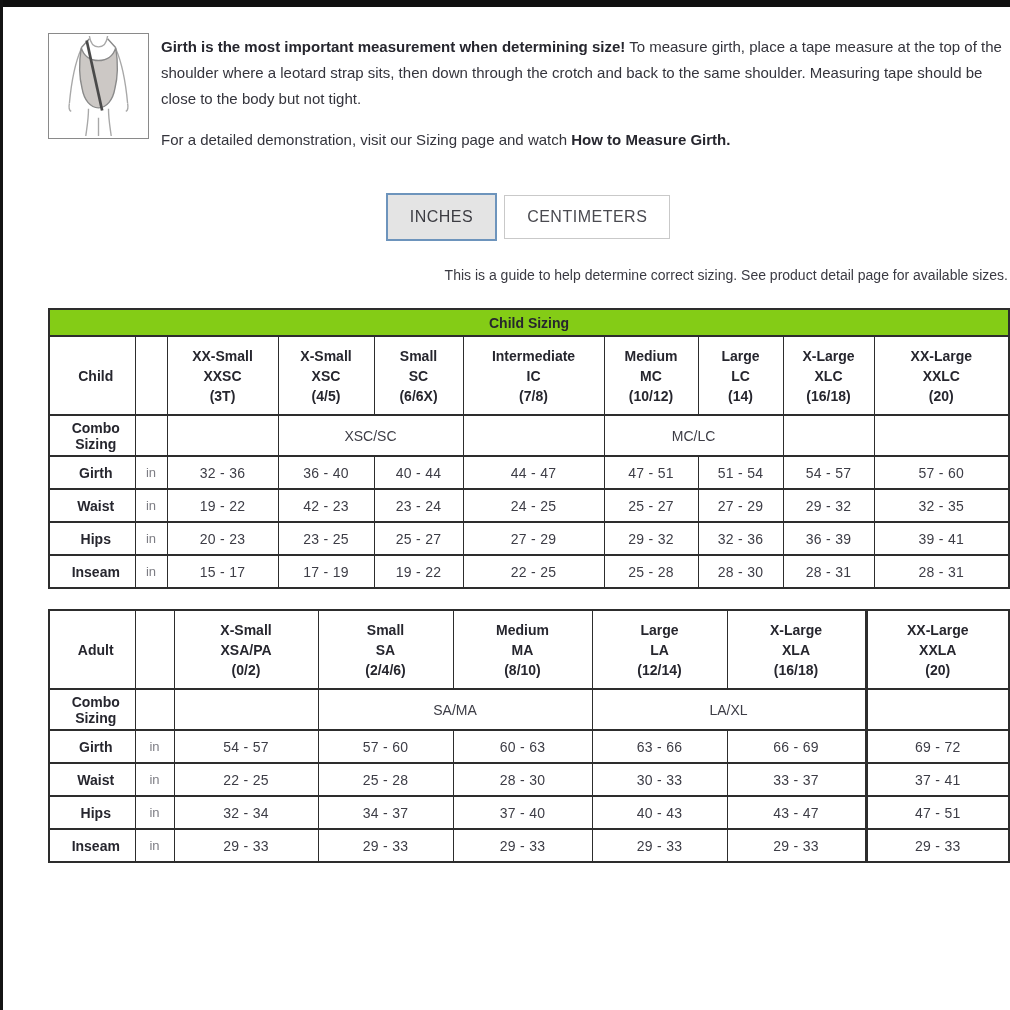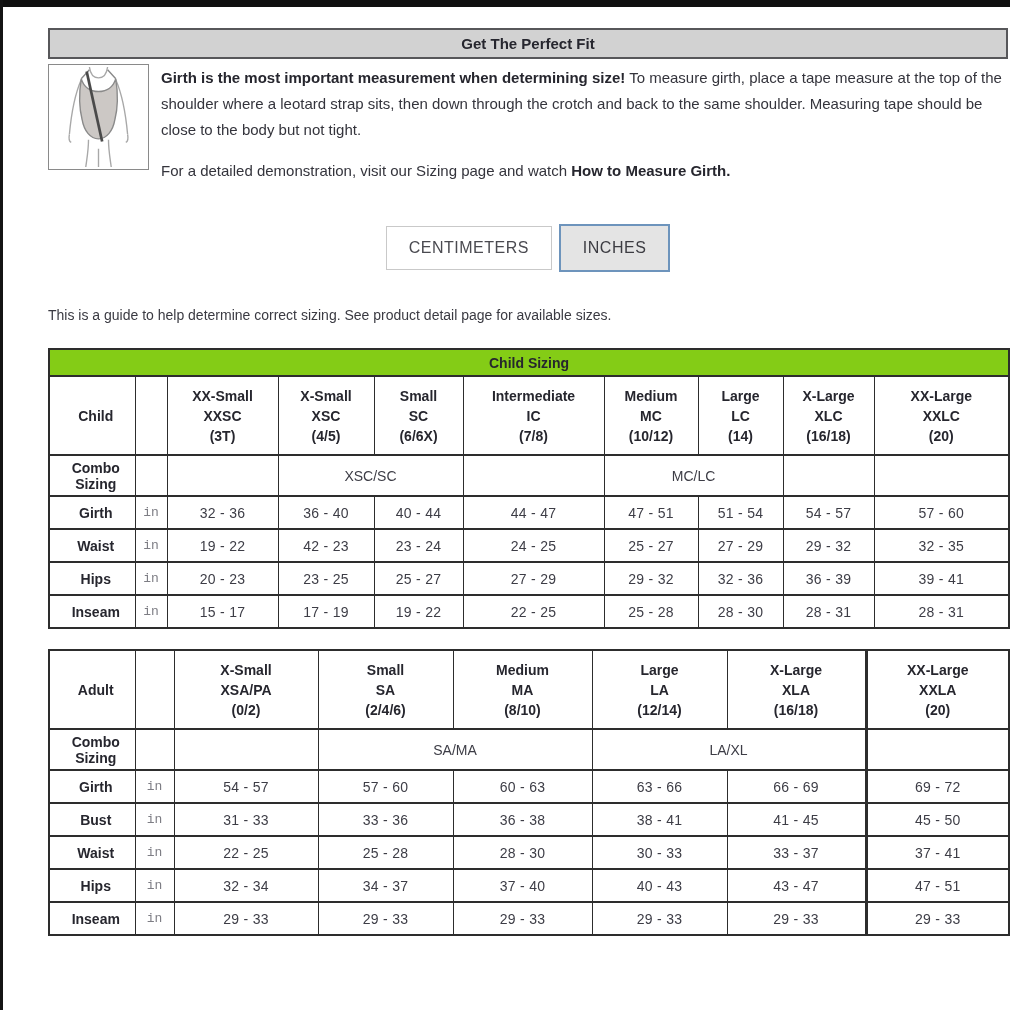--- a/index.html
+++ b/index.html
@@ -37,57 +37,54 @@
   .btn {
     font-family:"Liberation Sans",sans-serif;
     font-size:16px; letter-spacing:0.5px; color:#4a4a50;
     background:#fff; border:1px solid #c9c9c9;
     padding:0 22px; height:44px; cursor:pointer;
   }
   .btn.selected {
     background:#e4e4e4; border:2px solid #6d94bc; color:#3c3c42; height:48px;
   }
 
-  .guide-note { margin-top:35px; text-align:left; font-size:14px; color:#3a3a42; }
+  .guide-note { margin-top:26px; text-align:right; font-size:14px; color:#3a3a42; }
 
   table.size-table {
     width:960px; border-collapse:collapse; table-layout:fixed;
     margin-top:25px; border:2px solid #2d2d2d; font-size:14px;
   }
   table.size-table + table.size-table { margin-top:20px; }
   .size-table th, .size-table td {
     border-left:1px solid #2d2d2d; border-right:1px solid #2d2d2d;
     border-top:2px solid #2d2d2d; border-bottom:2px solid #2d2d2d;
     padding:2px 4px; text-align:center; vertical-align:middle;
     overflow:hidden;
   }
   .title-row th {
     background:#84cc16; height:27px; font-size:14px; font-weight:bold; color:#26262e;
   }
   .hdr-row th { height:79px; font-weight:bold; line-height:20px; color:#26262e; }
   .combo-row td, .combo-row th { height:41px; }
   .data-row td, .data-row th { height:33px; }
   .row-label { text-align:right; padding-left:11px !important; font-weight:bold; color:#26262e; }
-  .unit-cell { color:#7d7d84; font-size:13px;font-family:Liberation Mono, monospace; }
+  .unit-cell { color:#7d7d84; font-size:13px; }
   .val { color:#3d3d46; letter-spacing:0.3px; }
   .combo-label { color:#3d3d46; font-weight:normal; }
   td.thickL, th.thickL { border-left:3px solid #2d2d2d; }
 </style>
 </head>
 <body>
 
 <div class="page">
   <div class="top-strip"></div>
   <div class="left-strip"></div>
 
   <div class="content">
 
-    <div class="fit-header">
-      <span>Get The Perfect Fit</span>
-    </div>
 
     <div class="intro">
       <div class="figure-box">
         <svg viewBox="0 0 100 110" width="95" height="100">
 
           <path d="M31,14 C24,30 20,52 18,74 M69,14 C76,30 80,52 82,74" stroke="#a8a8a8" stroke-width="1.5" fill="none"></path>
           <path d="M18,74 c-1,5 0,8 2,9 M82,74 c1,5 0,8 -2,9" stroke="#a8a8a8" stroke-width="1.5" fill="none"></path>
 
           <path d="M40,0 C41,8 44,12 50,12 C56,12 59,8 60,0" stroke="#a8a8a8" stroke-width="1.5" fill="none"></path>
 
@@ -102,22 +99,22 @@
       </div>
       <div class="intro-text">
         <span class="bold">Girth is the most important measurement when determining size!</span><span> To measure girth, place a tape measure at the top of the shoulder where a leotard strap sits, then down through the crotch and back to the same shoulder. Measuring tape should be close to the body but not tight.</span>
         <div class="demo-line">
           <span>For a detailed demonstration, visit our Sizing page and watch </span><span class="bold">How to Measure Girth.</span>
         </div>
       </div>
     </div>
 
     <div class="unit-toggle">
+      <button class="btn selected">INCHES</button>
       <button class="btn">CENTIMETERS</button>
-      <button class="btn selected">INCHES</button>
     </div>
 
     <div class="guide-note">This is a guide to help determine correct sizing. See product detail page for available sizes.</div>
 
     <table class="size-table">
       <colgroup>
         <col style="width:86px">
           <col style="width:32px">
           <col style="width:111px">
           <col style="width:96px">
@@ -301,30 +298,20 @@
         <th class="row-label">Girth</th>
         <td class="unit-cell">in</td>
         <td class="val">54 - 57</td>
         <td class="val">57 - 60</td>
         <td class="val">60 - 63</td>
         <td class="val">63 - 66</td>
         <td class="val">66 - 69</td>
         <td class="val thickL">69 - 72</td>
       </tr>
       <tr class="data-row">
-        <th class="row-label">Bust</th>
-        <td class="unit-cell">in</td>
-        <td class="val">31 - 33</td>
-        <td class="val">33 - 36</td>
-        <td class="val">36 - 38</td>
-        <td class="val">38 - 41</td>
-        <td class="val">41 - 45</td>
-        <td class="val thickL">45 - 50</td>
-      </tr>
-      <tr class="data-row">
         <th class="row-label">Waist</th>
         <td class="unit-cell">in</td>
         <td class="val">22 - 25</td>
         <td class="val">25 - 28</td>
         <td class="val">28 - 30</td>
         <td class="val">30 - 33</td>
         <td class="val">33 - 37</td>
         <td class="val thickL">37 - 41</td>
       </tr>
       <tr class="data-row">

